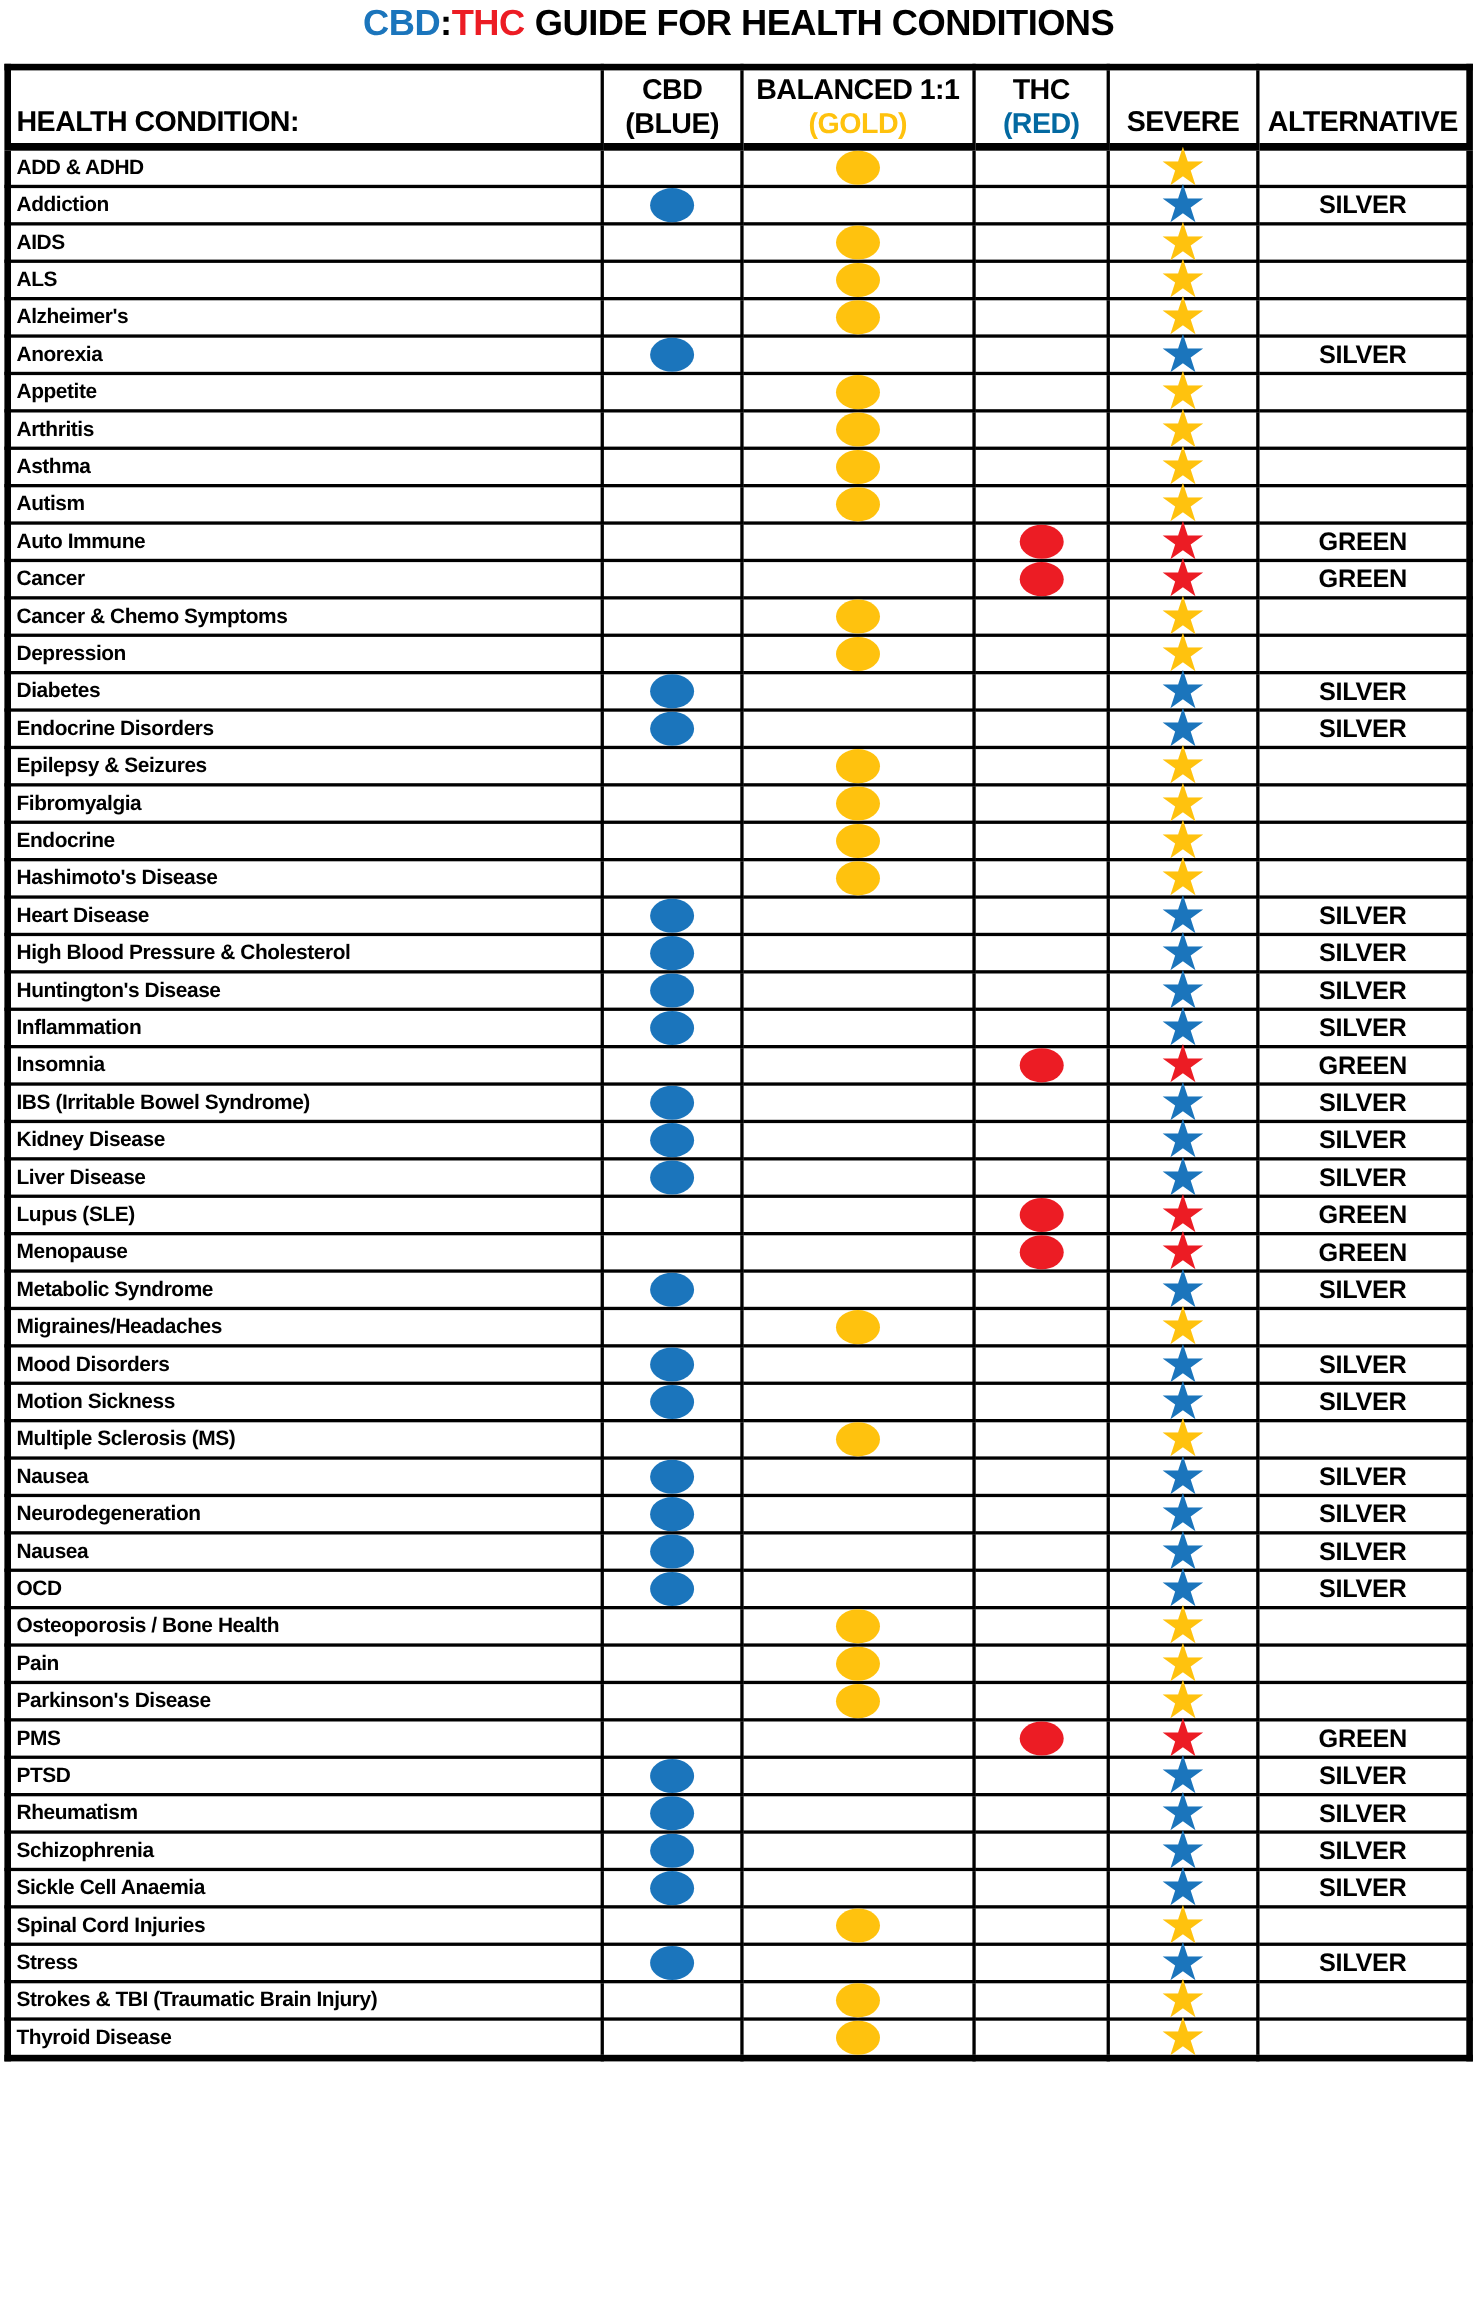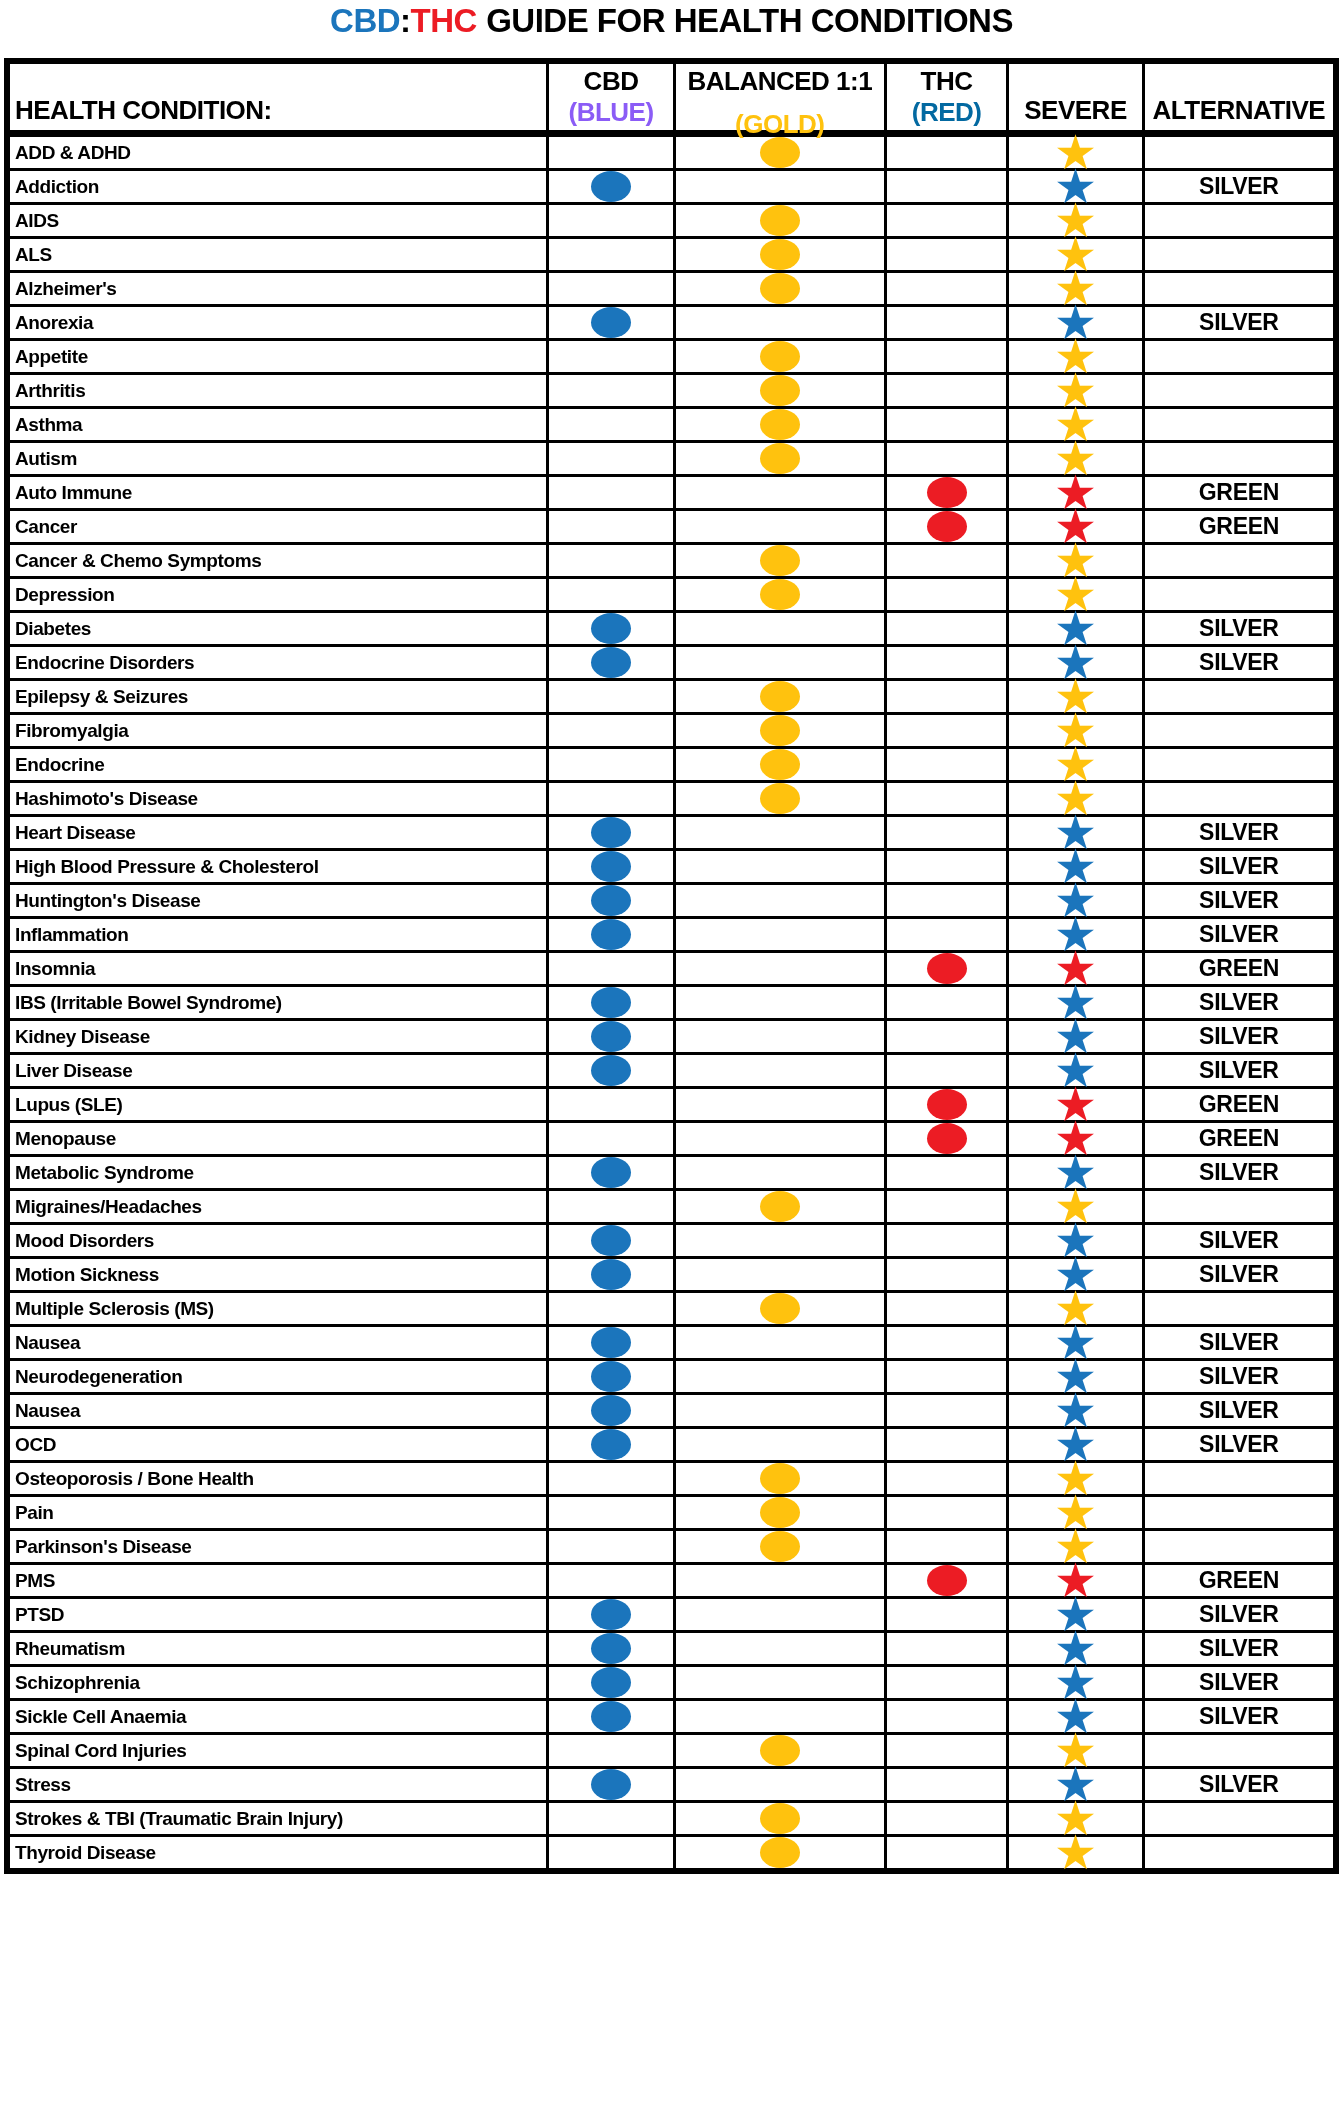--- a/index.html
+++ b/index.html
@@ -88,27 +88,27 @@
       <col class="c-thc">
       <col class="c-sev">
       <col class="c-alt">
   </colgroup>
   <thead>
     <tr>
       <th class="cond-h">HEALTH CONDITION:</th>
       <th>
         <div class="two-line">
           <span>CBD</span>
-          <span style="color: #8b5cf6;">(BLUE)</span>
+          <span style="color: #000000;">(BLUE)</span>
         </div>
       </th>
       <th>
         <div class="two-line">
           <span>BALANCED 1:1</span>
-          <span style="color: rgb(255, 194, 14); margin-top: 12px;">(GOLD)</span>
+          <span style="color: rgb(255, 194, 14);">(GOLD)</span>
         </div>
       </th>
       <th>
         <div class="two-line">
           <span>THC</span>
           <span style="color: #0369a1;">(RED)</span>
         </div>
       </th>
       <th>SEVERE</th>
       <th>ALTERNATIVE</th>

